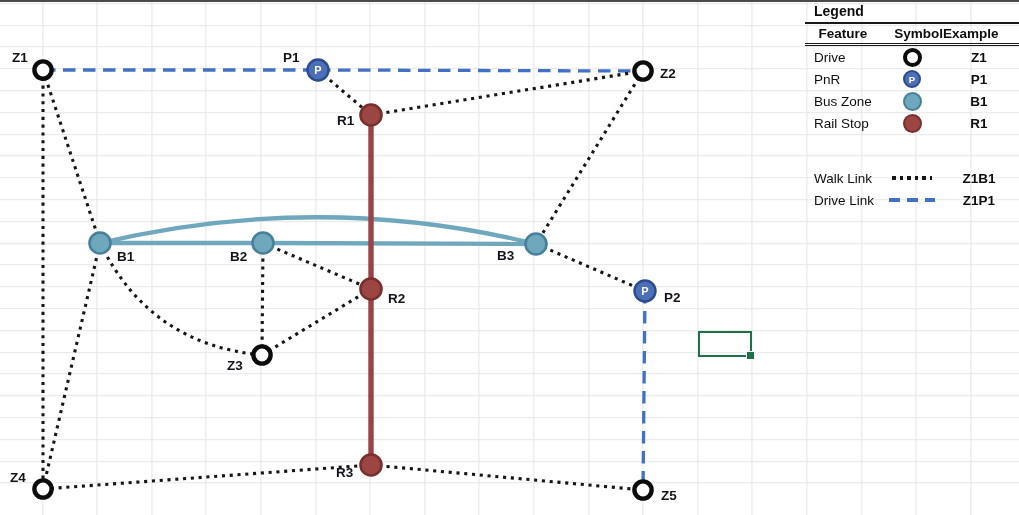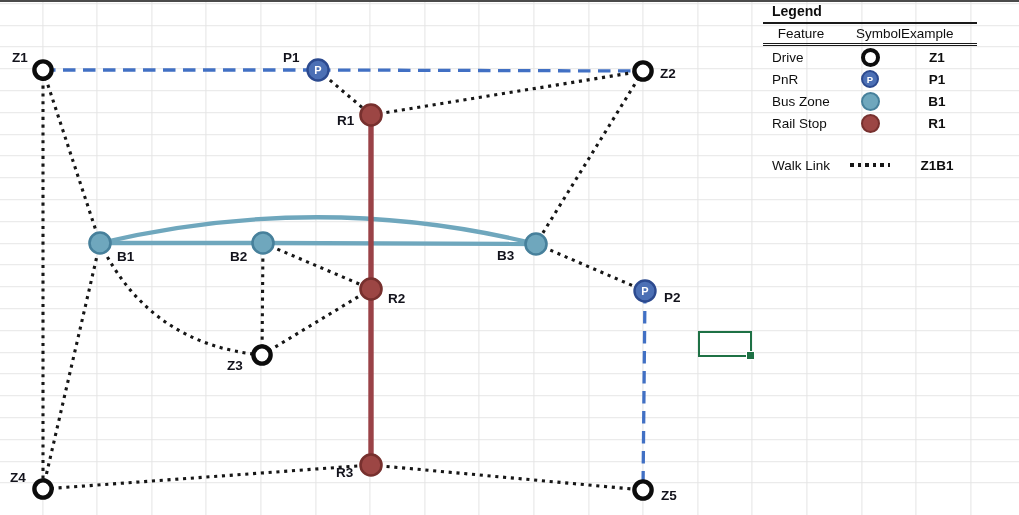--- a/index.html
+++ b/index.html
@@ -20,31 +20,31 @@
   .edge-bus{stroke:#6FA7BD;stroke-width:4.3;}
   .edge-rail{stroke:#9A4247;stroke-width:5.4;}
 
   .n-zone{fill:#ffffff;stroke:#0c0c0c;stroke-width:4.4;}
   .n-pnr{fill:#4C70B5;stroke:#2C4A8F;stroke-width:2.4;}
   .n-bus{fill:#6FA7BD;stroke:#47809B;stroke-width:2.6;}
   .n-rail{fill:#9C4644;stroke:#77302E;stroke-width:2.6;}
   .nlabel{font:bold 13.5px "Liberation Sans",sans-serif;fill:#13131c;}
   .pglyph{font:bold 11px "Liberation Sans",sans-serif;fill:#fff;text-anchor:middle;}
 
-  .legend{position:absolute;left:763px;top:0;width:214px;color:#0e0e0e;}
+  .legend{position:absolute;left:805px;top:0;width:214px;color:#0e0e0e;}
   .legend-title{height:22px;line-height:22px;padding-left:9px;font-weight:bold;font-size:14px;}
   .legend-header{
-    display:flex;align-items:center;height:24px;font-weight:normal;font-size:13.5px;
+    display:flex;align-items:center;height:24px;font-weight:bold;font-size:13.5px;
     border-top:2px solid #1a1a1a;border-bottom:3px double #1a1a1a;box-sizing:border-box;
   }
   .lc-feature{width:76px;text-align:center;}
   .lc-symbol{width:62px;text-align:right;}
   .lc-example{width:72px;text-align:left;}
   .lrow{display:flex;align-items:center;height:22px;font-size:13.5px;}
-  .lrow.gap{margin-top:20px;}
+  .lrow.gap{margin-top:33px;}
   .lfeat{width:76px;padding-left:9px;box-sizing:border-box;}
   .lsym{width:62px;display:flex;justify-content:center;align-items:center;}
   .lex{width:72px;text-align:center;font-weight:bold;}
 
   .sym-zone-ring{width:11px;height:11px;border-radius:50%;border:4.5px solid #0c0c0c;background:#fff;}
   .sym-pnr-circle{width:14px;height:14px;border-radius:50%;border:2px solid #2C4A8F;background:#4C70B5;
     color:#fff;font-size:9.5px;font-weight:bold;display:flex;align-items:center;justify-content:center;}
   .sym-bus-circle{width:15px;height:15px;border-radius:50%;border:2.5px solid #47809B;background:#6FA7BD;}
   .sym-rail-circle{width:15px;height:15px;border-radius:50%;border:2.5px solid #77302E;background:#9C4644;}
   .sym-dotted-line{width:40px;height:3.5px;
@@ -153,19 +153,26 @@
           </span>
           <span class="lex">R1</span>
         </div>
         <div class="lrow gap">
           <span class="lfeat">Walk Link</span>
           <span class="lsym">
             <span class="sym-dotted-line"></span>
           </span>
           <span class="lex">Z1B1</span>
         </div>
+        <div class="lrow">
+          <span class="lfeat">Drive Link</span>
+          <span class="lsym">
+            <span class="sym-dashed-line"></span>
+          </span>
+          <span class="lex">Z1P1</span>
+        </div>
       </div>
   </div>
 
   <div class="selection-rect">
     <div class="fill-handle"></div>
   </div>
 </div>
 
 </body></html>

